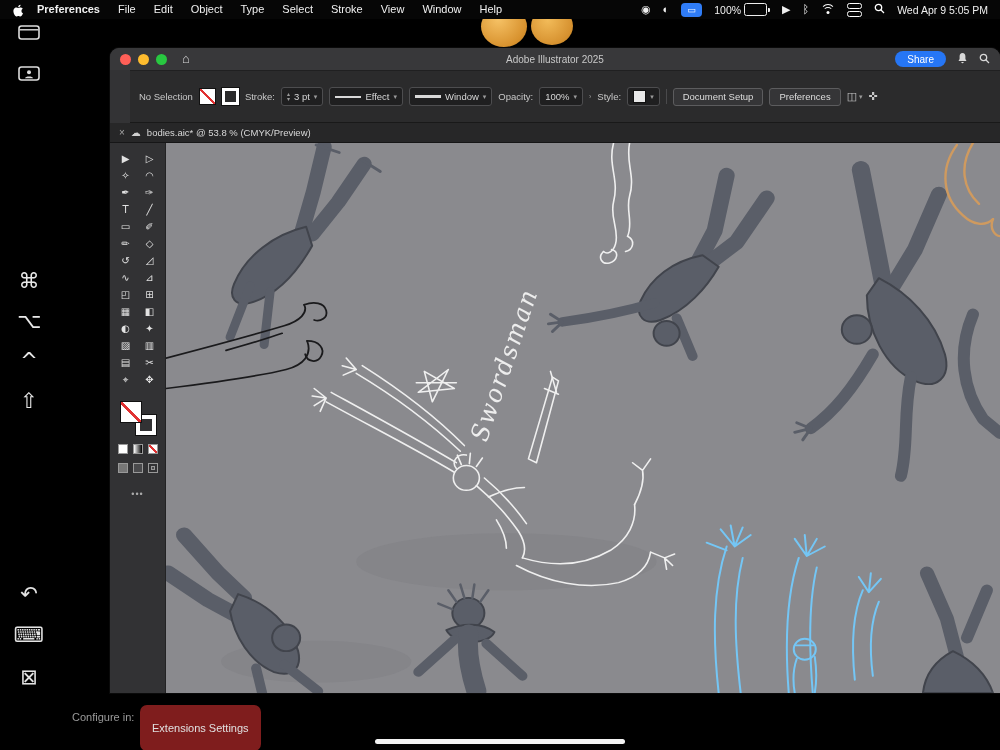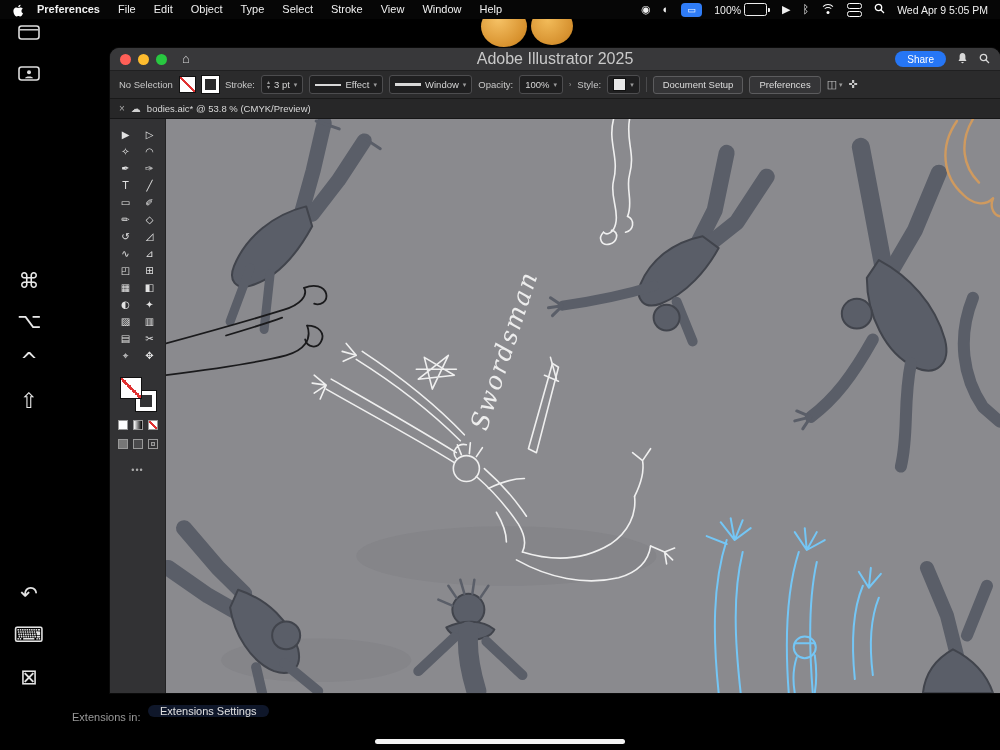--- a/index.html
+++ b/index.html
@@ -48,27 +48,27 @@
 
   
   .ai-window{position:absolute;left:110px;top:48px;width:890px;height:645px;background:#333335;
              border-radius:9px 9px 0 0;overflow:hidden;display:flex;flex-direction:column;
              box-shadow:0 0 0 1px #0a0a0a;z-index:2;}
   .titlebar{height:22px;background:#38383a;display:flex;align-items:center;padding:0 10px;
             gap:7px;position:relative;flex:none;}
   .dot{width:11px;height:11px;border-radius:50%;}
   .dot.red{background:#ff5f57;} .dot.yel{background:#febc2e;} .dot.grn{background:#28c840;}
   .home{color:#d8d8d8;font-size:13px;margin-left:8px;line-height:20px;}
-  .wtitle{position:absolute;left:50%;transform:translateX(-50%);color:#c9c9c9;font-size:16px;}
+  .wtitle{position:absolute;left:50%;transform:translateX(-50%);color:#c9c9c9;font-size:10px;}
   .title-right{margin-left:auto;display:flex;align-items:center;gap:11px;}
   .share-btn{background:#2676f5;color:#fff;font-size:10px;padding:2.5px 12px;border-radius:10px;}
 
   .controlbar{height:27px;background:#2b2b2c;border-top:1px solid #202021;border-bottom:1px solid #191919;
-              display:flex;align-items:center;gap:6px;padding:0 9px;color:#c8c8c8;font-size:9.5px;
-              white-space:nowrap;flex:none;}
+              display:flex;align-items:center;gap:6px;padding:12px 9px;color:#c8c8c8;font-size:9.5px;
+              white-space:nowrap;flex:none;margin-left:20px;}
   .swatch-none{width:15px;height:15px;background-color:#fff;border:1px solid #111;
                background-image:linear-gradient(45deg,transparent 44%,#e03131 44%,#e03131 56%,transparent 56%);}
   .swatch-stroke{width:11px;height:11px;border:3px solid #fff;background:#2b2b2c;box-shadow:0 0 0 1px #111;}
   .chip{display:inline-flex;align-items:center;gap:4px;background:#1f1f20;border:1px solid #4d4d4f;
         border-radius:3px;padding:1px 5px;height:15px;color:#d6d6d6;}
   .chev{font-size:7px;color:#9a9a9a;}
   .stepper{display:flex;flex-direction:column;line-height:5px;font-size:6px;color:#9a9a9a;}
   .lineprev{display:inline-block;width:26px;height:2px;background:#d8d8d8;}
   .lineprev.thick{height:3px;}
   .cbtn{border:1px solid #5c5c5e;border-radius:3px;background:#353537;padding:2.5px 9px;color:#ddd;}
@@ -109,22 +109,22 @@
   
   .sk-d{stroke:#5a5e68;fill:none;stroke-linecap:round;stroke-linejoin:round;}
   .sk-df{fill:#5a5e68;stroke:#41444c;stroke-width:2;stroke-linejoin:round;}
   .sk-w{stroke:#efefef;fill:none;stroke-width:1.6;stroke-linecap:round;stroke-linejoin:round;}
   .sk-b{stroke:#74c6f5;fill:none;stroke-width:2;stroke-linecap:round;stroke-linejoin:round;}
   .sk-k{stroke:#1a1a1c;fill:none;stroke-width:1.8;stroke-linecap:round;stroke-linejoin:round;}
   .sk-o{stroke:#cf9a5f;fill:none;stroke-width:2.4;stroke-linecap:round;stroke-linejoin:round;}
 
   
   .footer-label{position:absolute;left:72px;top:711px;color:#9a9a9a;font-size:11px;z-index:3;}
-  .ext-btn{position:absolute;left:148px;top:705px;background:#0f172a;color:#e0e0e0;font-size:11px;
-           padding:0 12px;border-radius:7px;z-index:3;}
+  .ext-btn{position:absolute;left:140px;top:705px;background:#7f1d1d;color:#e0e0e0;font-size:11px;
+           padding:17px 12px;border-radius:7px;z-index:3;}
   .home-indicator{position:absolute;left:375px;top:739px;width:250px;height:4.5px;background:#f2f2f2;
                   border-radius:3px;z-index:3;}
 </style>
 </head>
 <body>
 
 <div class="screen">
 
   <div class="menubar">
     <span class="apple">
@@ -446,17 +446,17 @@
             <path class="sk-b" d="M702,472 l-10,-16 M702,472 l2,-20 M702,472 l12,-14"></path>
             <circle class="sk-b" cx="638" cy="532" r="11"></circle>
             <path class="sk-b" d="M628,528 L648,528"></path>
             <path class="sk-b" d="M630,542 C626,554 626,566 628,578 M648,540 C650,554 650,566 648,578"></path>
           </g>
         </svg>
       </div>
     </div>
   </div>
 
-  <span class="footer-label">Extensions in:</span>
+  <span class="footer-label">Configure in:</span>
   <span class="ext-btn">Extensions Settings</span>
   <div class="home-indicator"></div>
 
 </div>
 
 </body></html>

